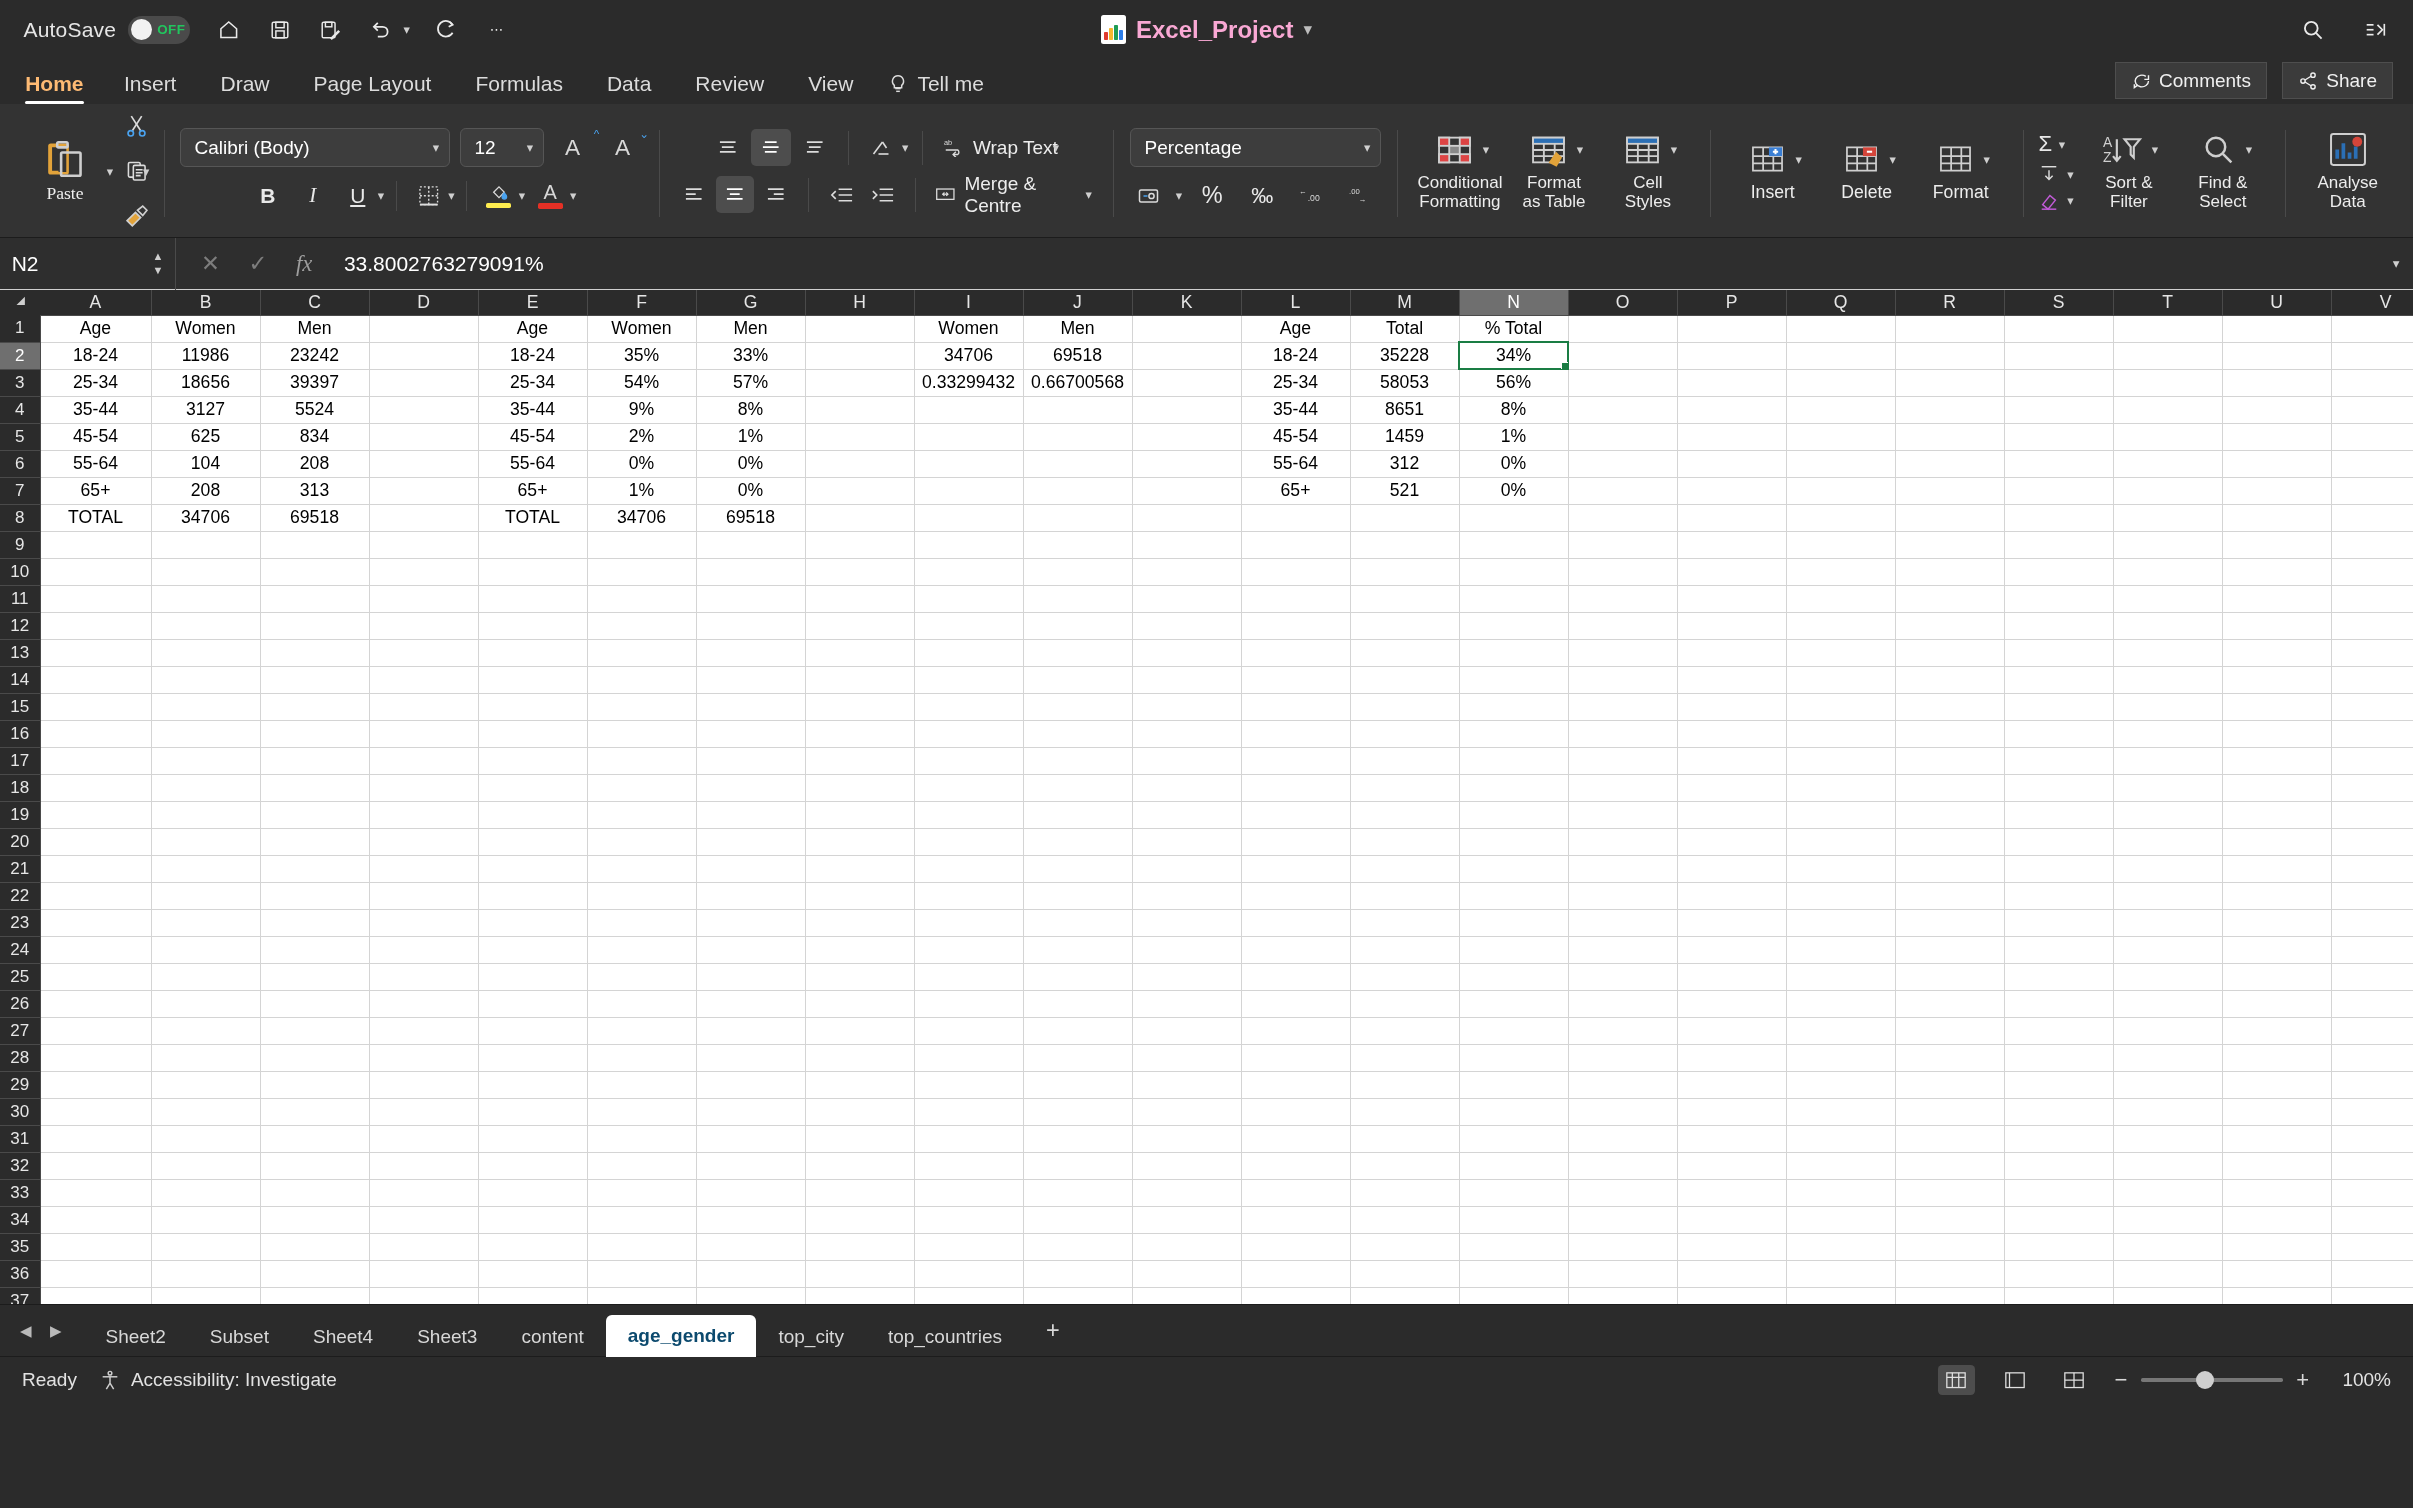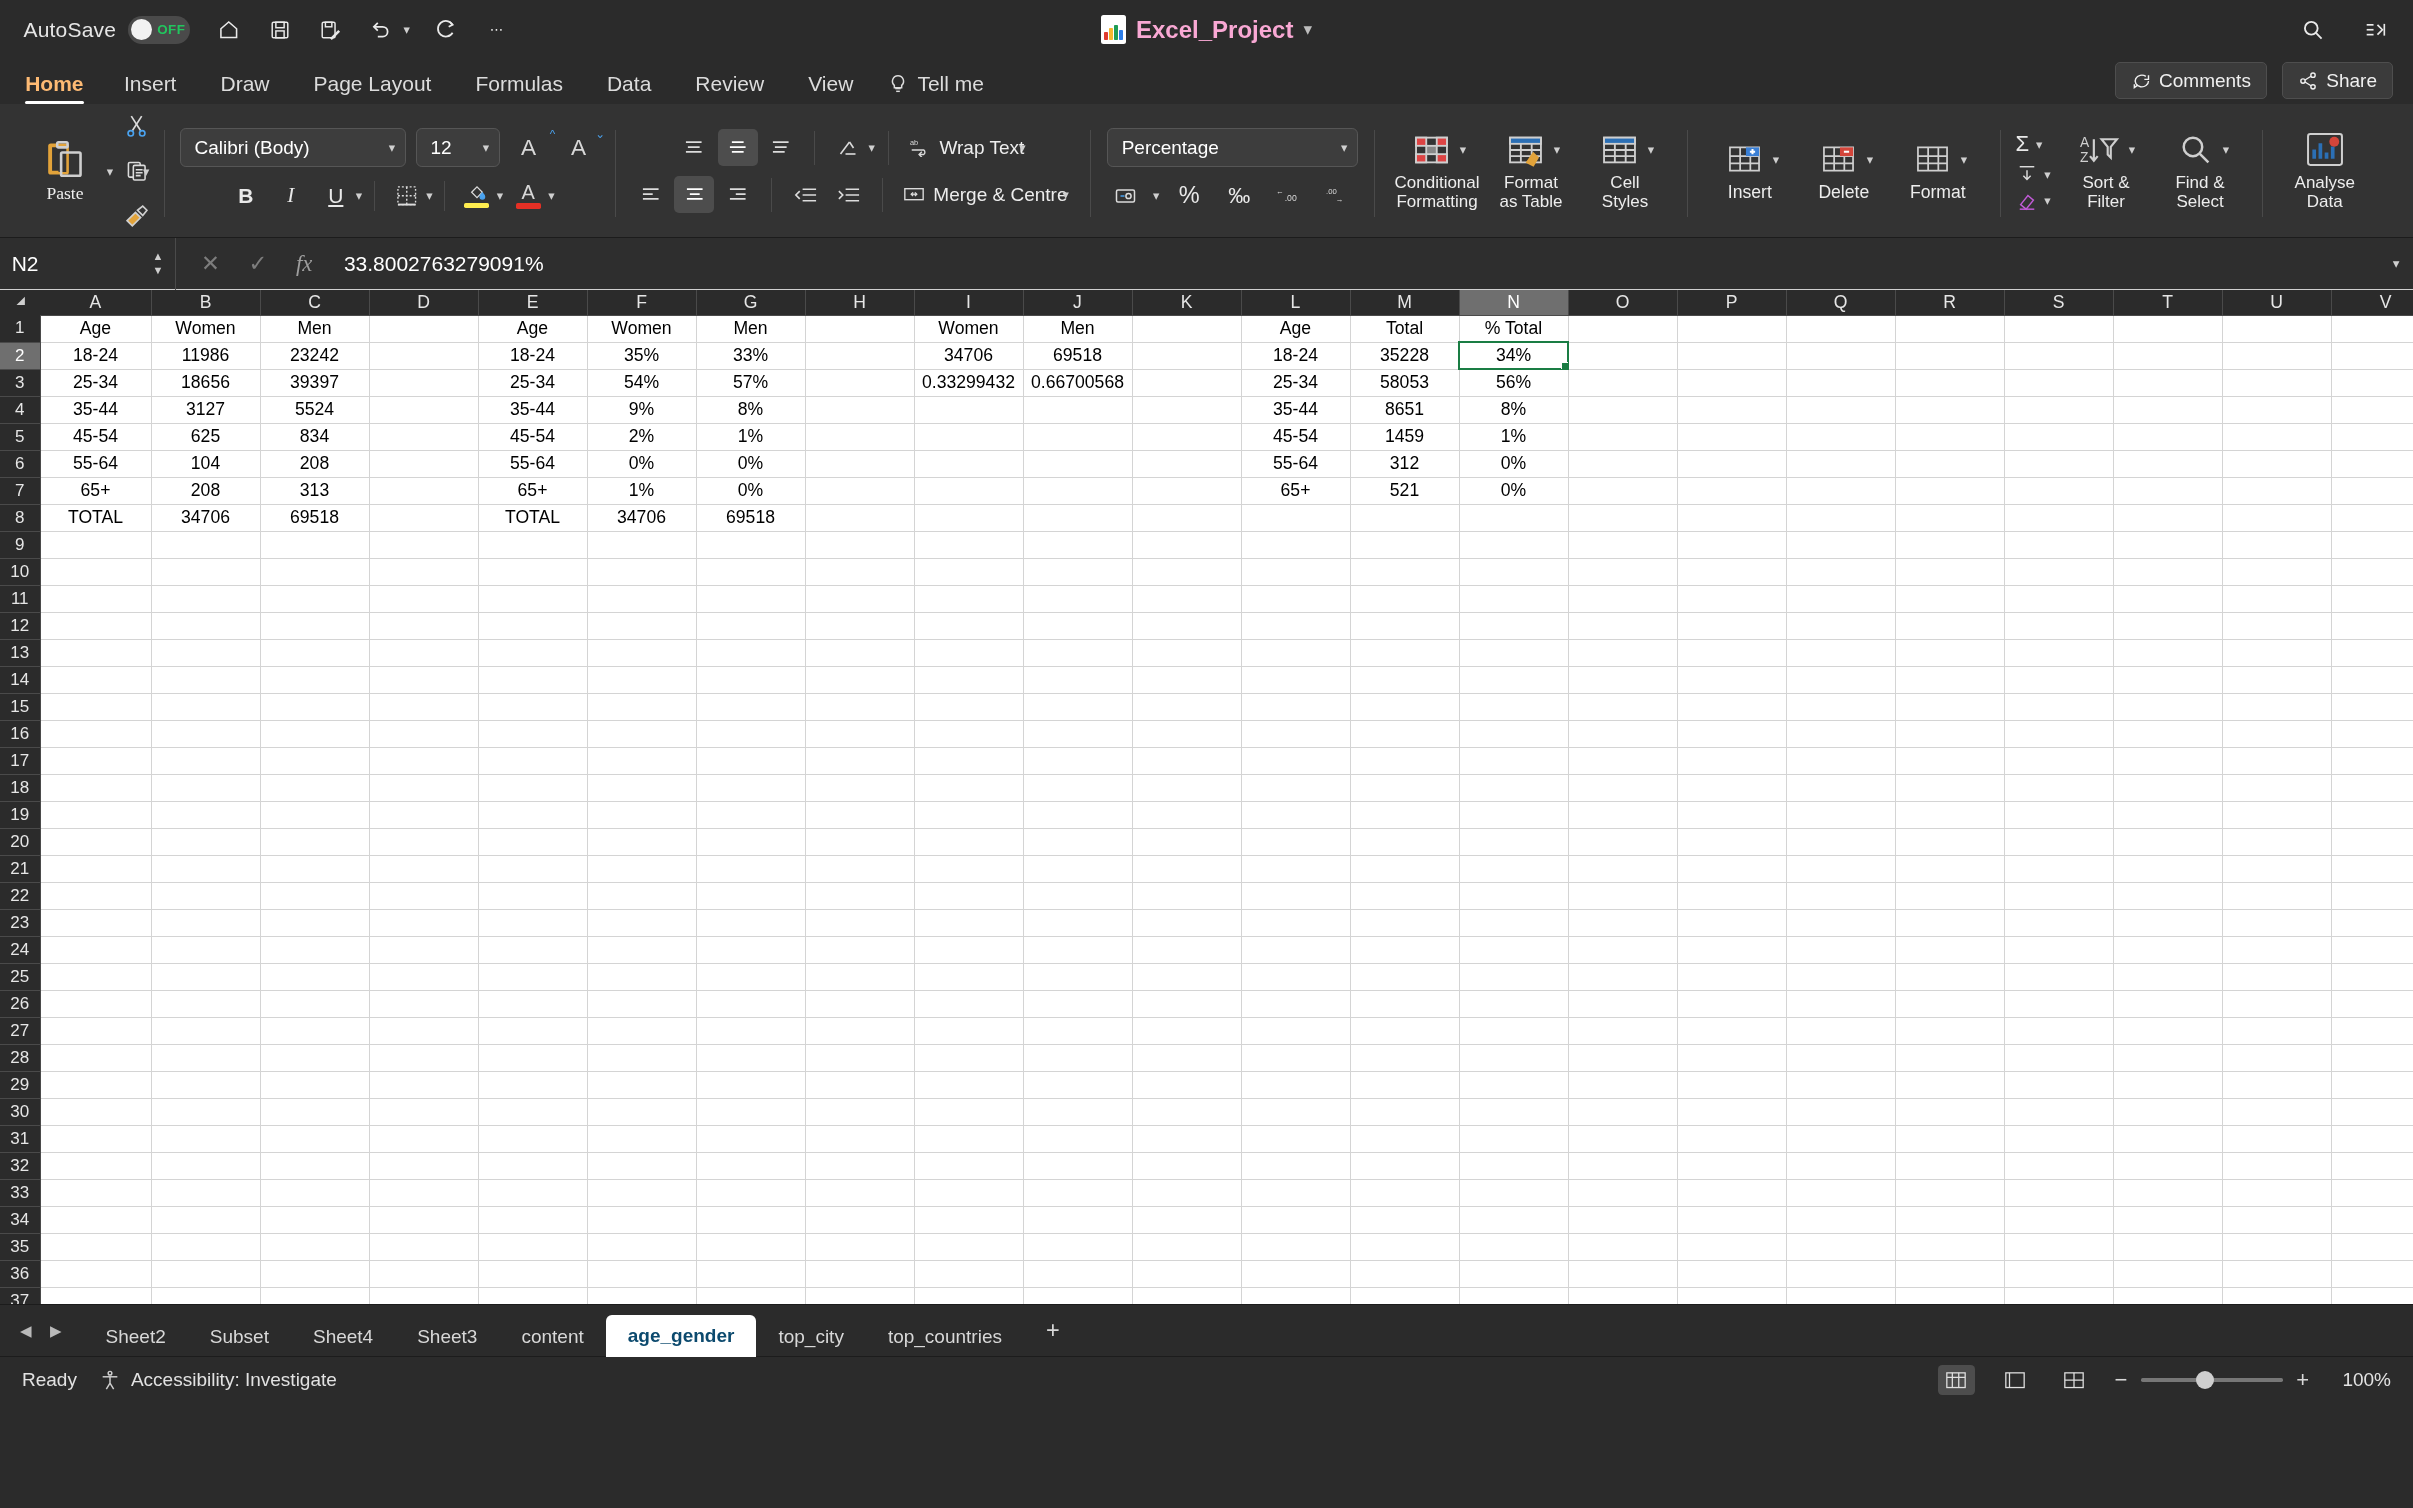--- a/index.html
+++ b/index.html
@@ -51,42 +51,42 @@
   .rtab:first-child { padding-left:0; margin-left:1.7px; padding-right:18.4px;}
   .rtab.active { color:#fdba74; font-weight:700; }
   .rtab.active::after {
     content:""; position:absolute; left:0; right:18.4px; bottom:0; height:3.4px; background:#fff; border-radius:1.7px;
   }
   .tellme { display:flex; align-items:center; gap:8.4px; padding-bottom:8.4px; margin-left:11.7px;}
   .tellme span { font-size:21px; color:#dcdcdc;}
   .tabs-right { margin-left:auto; display:flex; align-items:center; gap:15px; padding-right:20px; padding-bottom:5px;}
   .pillbtn {
     display:flex; align-items:center; gap:8.4px; background:#3b3b3b; border:0.8px solid #4e4e4e;
-    border-radius:5px; height:37px; padding:0 15px; font-size:19px; color:#f0f0f0;
+    border-radius:0; height:37px; padding:0 15px; font-size:19px; color:#f0f0f0;
   }
   
   .ribbon {
     height:134px; background:#333333; display:flex; align-items:stretch; padding:5px 8.4px 0 15px;
     border-bottom:0.8px solid #1c1c1c; position:relative;
   }
   .rgroup { display:flex; align-items:center; padding:0 10px; height:124px;}
   .rsep { width:0.8px; background:#4a4a4a; height:87px; align-self:center; margin:0 5px;}
   .paste-cell { display:flex; flex-direction:column; align-items:center; justify-content:center; width:80px;font-family:Liberation Serif, serif;}
   .paste-label { font-size:17.6px; color:#eee; margin-top:3.4px;}
   .clip { position:relative; width:44px; height:42px;}
   .mini-col { display:flex; flex-direction:column; gap:8.4px; align-items:center; justify-content:center; margin-left:3.4px;}
   .fontcol { display:flex; flex-direction:column; gap:10px; justify-content:center;}
   .frow { display:flex; align-items:center; gap:10px;}
   .select {
     background:#3d3d3d; border:0.8px solid #565656; border-radius:5.9px; height:39px;
     display:flex; align-items:center; padding:0 10px 0 13.4px; color:#fff; font-size:19px; gap:6.7px;
   }
   .select .val { flex:1; white-space:nowrap; overflow:hidden;}
   .select .cv { color:#cfcfcf; font-size:12.6px;}
-  .fname { width:226px;}
+  .fname { width:270px;}
   .fsize { width:84px;}
   .numfmt { width:251px;}
   .iconbtn {
     width:40px; height:37px; display:flex; align-items:center; justify-content:center;
     color:#e9e9e9; border-radius:5px; font-size:21px;
   }
   .iconbtn.sel { background:#4d4d4d;}
   .ab { font-size:22.6px; color:#d8d8d8; font-weight:400; position:relative; padding-right:3.4px;}
   .ab sup { font-size:11.7px; color:#4aa3f0; position:absolute; top:-1.7px; right:-5px;}
   .bius { display:flex; align-items:center; gap:5px;}

